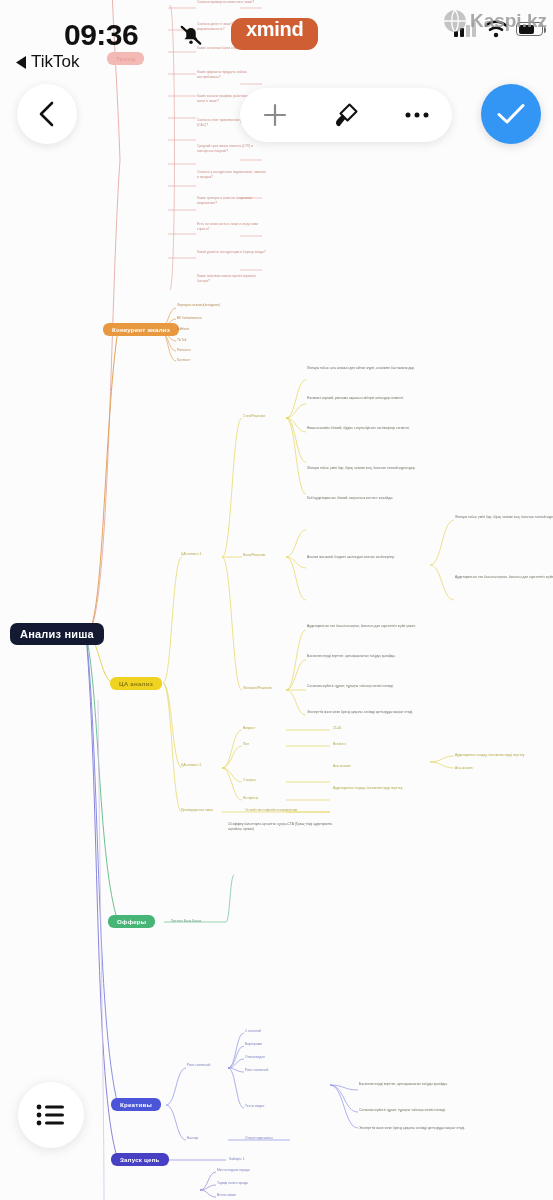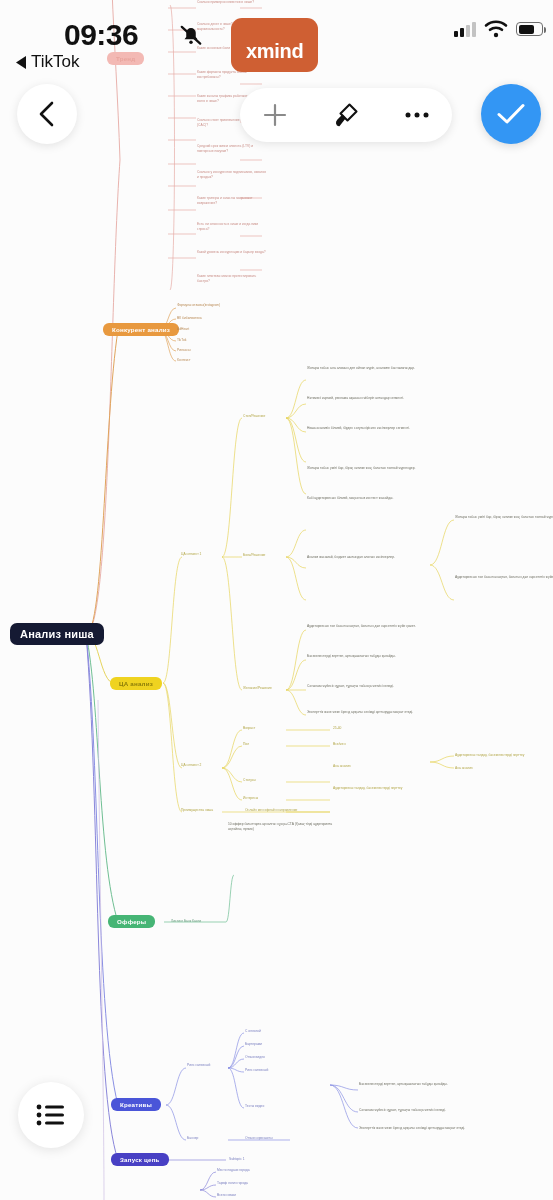--- a/index.html
+++ b/index.html
@@ -51,21 +51,21 @@
     content:""; position:absolute; right:-4px; top:4px; width:2px;height:6px;
     background:#6d6d6d; border-radius:0 2px 2px 0;
   }
   .battery i{ position:absolute; left:1.5px; top:1.5px; bottom:1.5px; width:15px;
     background:#111; border-radius:2px; display:block;}
 
   
   .xmind-badge {
     position:absolute; left:231px; top:18px; z-index:42;
     background:#cf5f33; color:#fff; font-size:20px; font-weight:800;
-    padding:22px 15px 9px; border-radius:11px; letter-spacing:-0.3px;
+    padding:0 15px 9px; border-radius:11px; letter-spacing:-0.3px;
   }
   .back-fab {
     position:absolute; left:17px; top:84px; width:60px; height:60px; z-index:41;
     border-radius:50%; background:#fff; box-shadow:0 2px 10px rgba(0,0,0,.10);
     display:flex; align-items:center; justify-content:center;
   }
   .toolbar {
     position:absolute; left:240px; top:88px; width:212px; height:54px; z-index:41;
     border-radius:27px; background:#fff; box-shadow:0 2px 10px rgba(0,0,0,.10);
     display:flex; align-items:center; justify-content:space-around;
@@ -350,20 +350,27 @@
     <svg width="24" height="18" viewBox="0 0 24 18">
       <path d="M2 5.5a15 15 0 0 1 20 0" stroke="#111" stroke-width="2.6" fill="none" stroke-linecap="round"></path>
       <path d="M6 9.8a9.6 9.6 0 0 1 12 0" stroke="#111" stroke-width="2.6" fill="none" stroke-linecap="round"></path>
       <circle cx="12" cy="15" r="2.2" fill="#111"></circle>
     </svg>
     <div class="battery">
         <i></i>
       </div>
   </div>
 
+  <div class="wm">
+    <svg class="wm-globe" viewBox="0 0 24 24">
+      <circle cx="12" cy="12" r="10" fill="#8e8e8e"></circle>
+      <path d="M2 12h20M12 2c4 4 4 16 0 20M12 2C8 6 8 18 12 22" stroke="#fff" stroke-width="1.2" fill="none"></path>
+    </svg>
+    <span>Kaspi.kz</span>
+  </div>
 </div>
 
 <div class="xmind-badge">xmind</div>
 
 <div class="back-fab">
   <svg width="22" height="26" viewBox="0 0 22 26">
     <path d="M16 2 L5 13 L16 24" stroke="#111" stroke-width="2.6" fill="none" stroke-linecap="round" stroke-linejoin="round"></path>
   </svg>
 </div>
 

